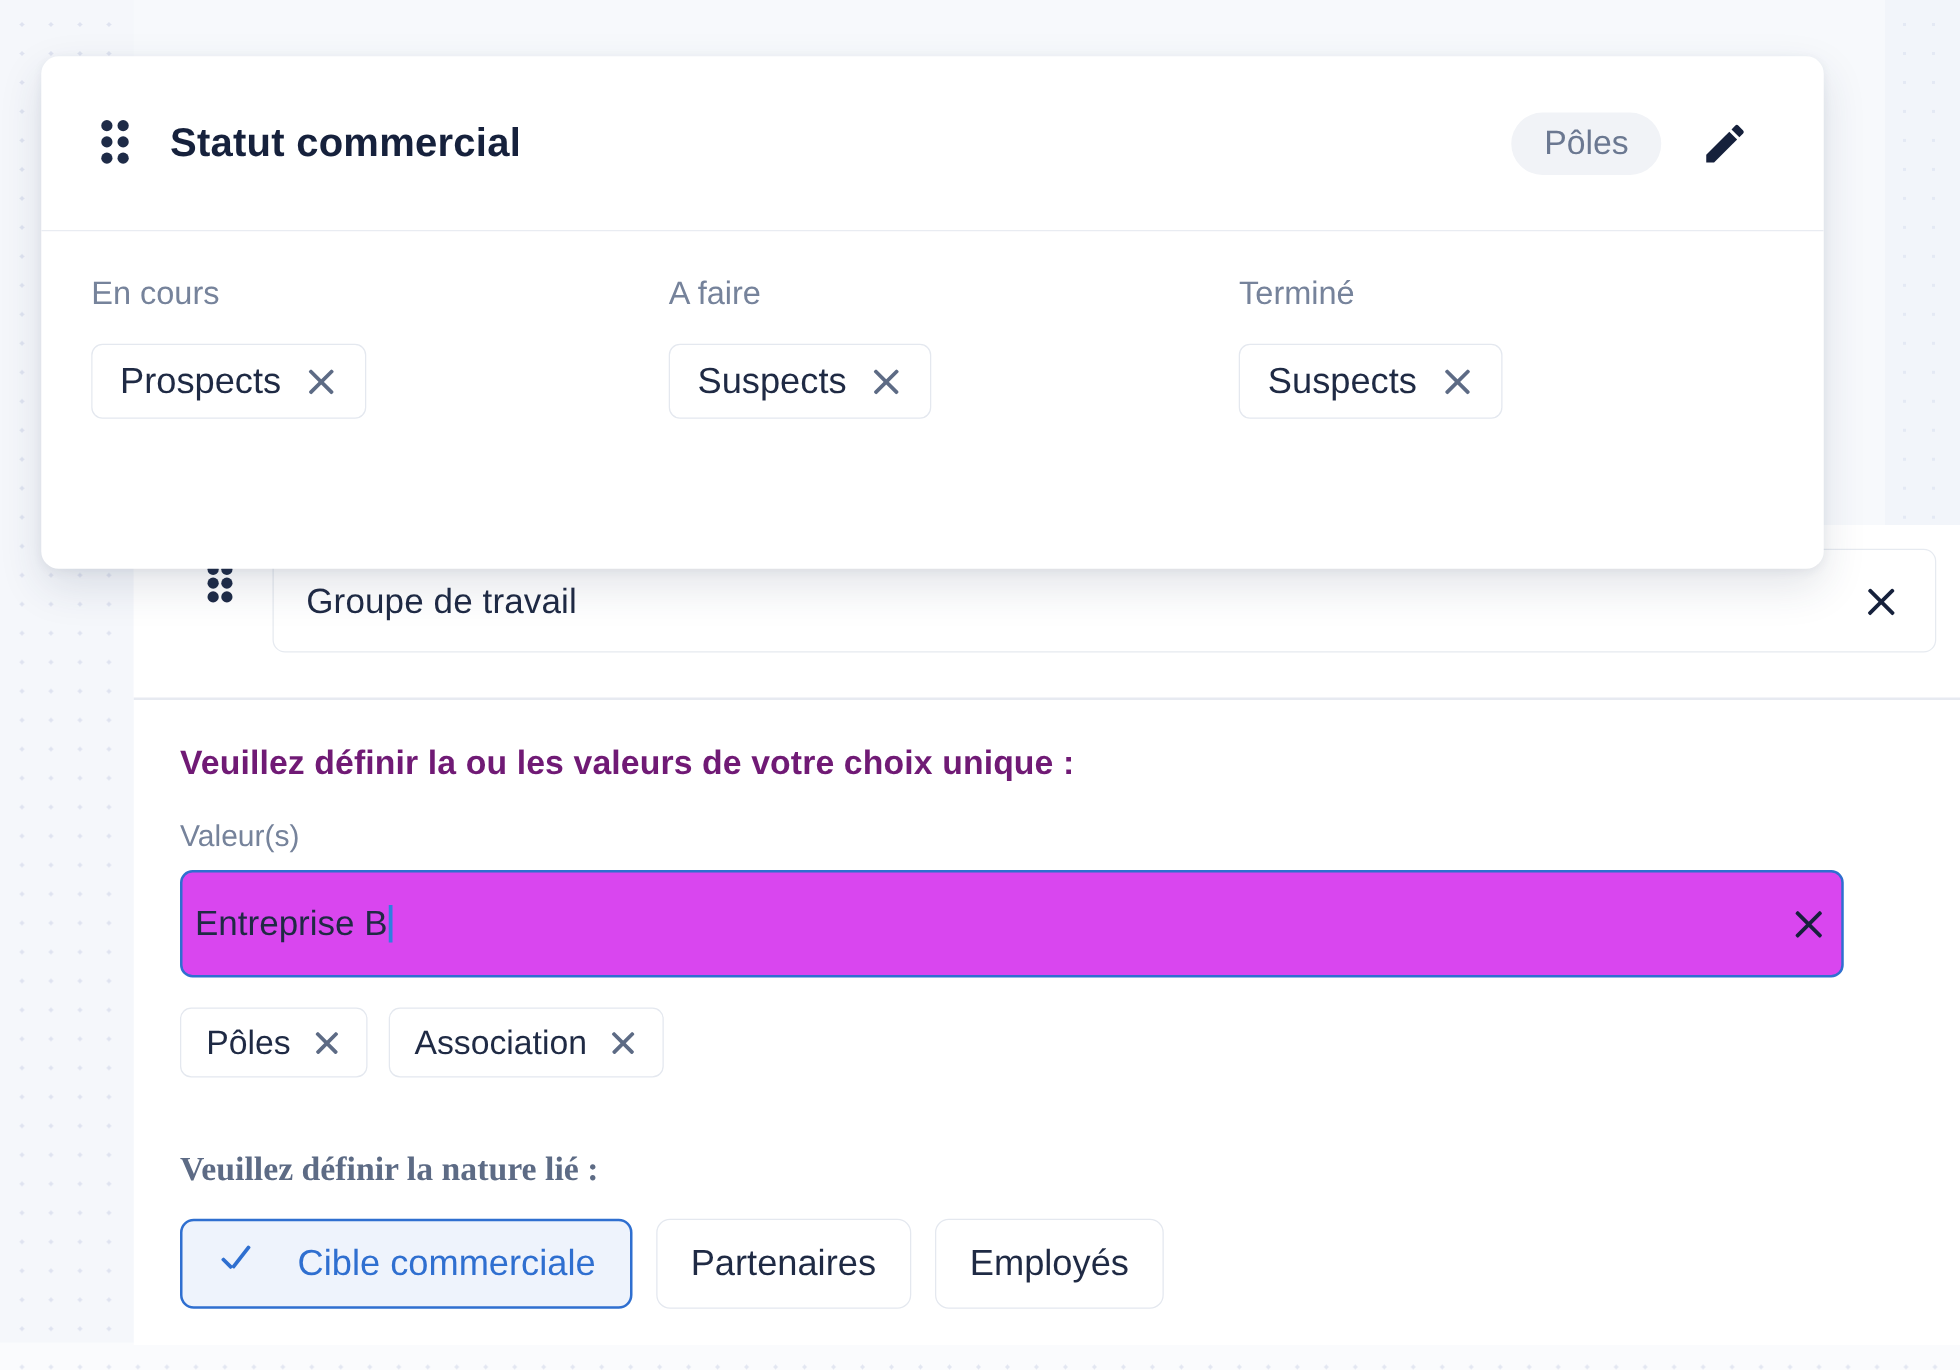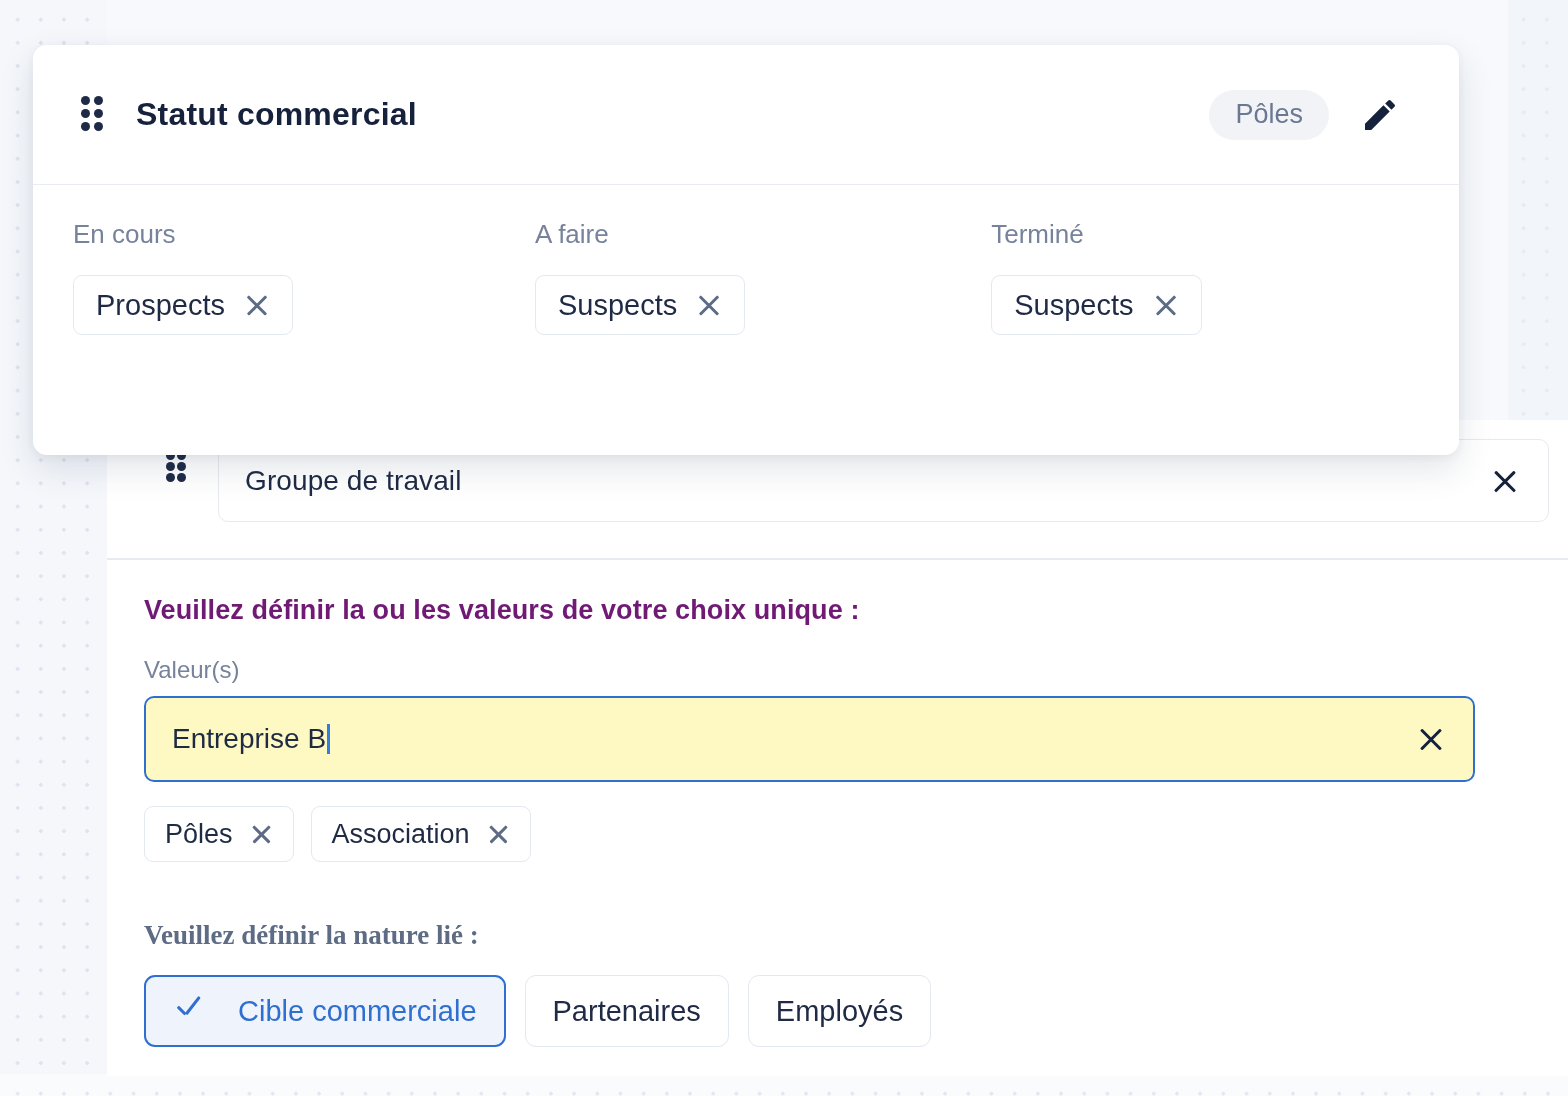--- a/index.html
+++ b/index.html
@@ -170,25 +170,25 @@
     font-size: 24px;
     color: #76839b;
     margin: 0 0 12px 0;
   }
   .value-input {
     position: relative;
     width: 1331px;
     height: 86px;
     border: 2.2px solid #2f6fd0;
     border-radius: 10px;
-    background: #fef9c3;
-    box-sizing: border-box;
-    display: flex;
-    align-items: center;
-    padding: 0 26px;
+    background: #d946ef;
+    box-sizing: border-box;
+    display: flex;
+    align-items: center;
+    padding: 0 10px;
   }
   .value-input-text {
     flex: 1;
     font-size: 28px;
     color: #1f2a44;
     white-space: nowrap;
     display: flex;
     align-items: center;
   }
   .caret {

